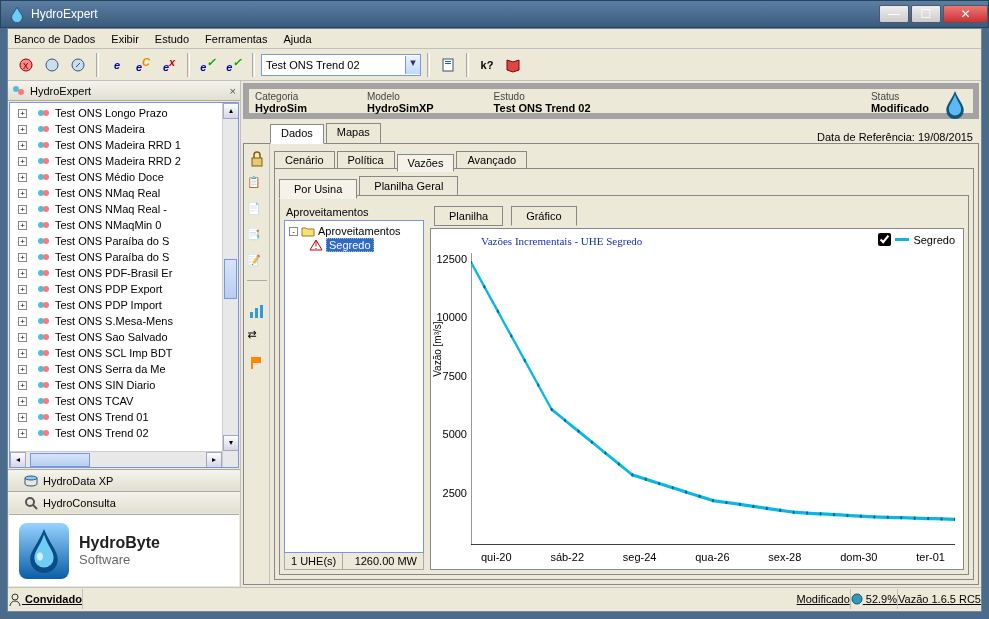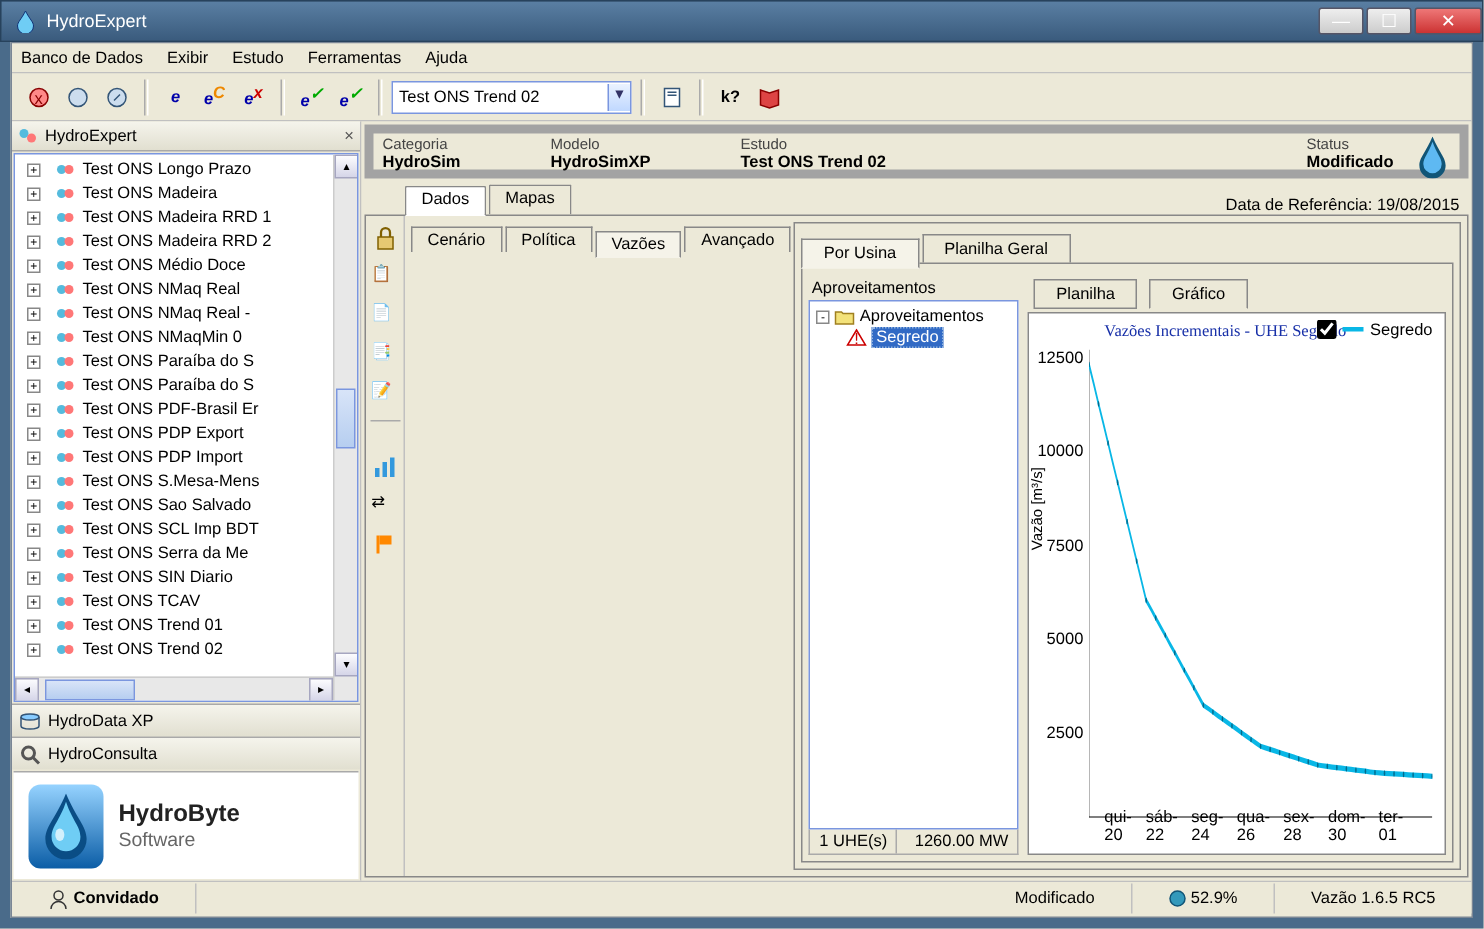--- a/index.html
+++ b/index.html
@@ -29,21 +29,21 @@
     .sb-header { height: 20px; background: linear-gradient(#f5f4ec,#e1dfd0); border-bottom: 1px solid #a9a9a9; padding-left: 4px; display: flex; align-items: center; gap:4px;}
     .sb-header .x { margin-left:auto; margin-right:4px; color:#555;}
     .treeview { flex: 1; background: #fff; border: 1px solid #7a96df; margin: 1px; overflow: hidden; position: relative; }
     .tree-list { padding: 2px 0 0 0; }
     .tree-item { white-space: nowrap; height: 16px; display: flex; align-items: center; padding-left: 28px; gap:4px;}
     .tree-item .pm { width:9px;height:9px;border:1px solid #888;font-size:8px;line-height:7px;text-align:center;margin-left:-20px;margin-right:6px;background:#fff;}
     .tree-scrollbar-v { position: absolute; right: 0; top: 0; width: 16px; height: 100%; background: #e8e8e8; border-left: 1px solid #ccc; }
     .tree-scrollbar-h { position: absolute; left: 0; bottom: 0; height: 16px; width: calc(100% - 16px); background: #e8e8e8; border-top: 1px solid #ccc; display:flex;align-items:center;}
     .scroll-btn { width: 16px; height: 16px; background: linear-gradient(#fcfcfe,#d5d5e8); border: 1px solid #a6a6c0; font-size:8px; text-align:center; line-height:14px;}
     .scroll-thumb { background: linear-gradient(#d8e4f8,#b6cef0); border: 1px solid #7a96df; }
-    .sb-panel { height: 22px; background: linear-gradient(#f5f4ec,#e1dfd0); border-top: 1px solid #a9a9a9; padding-left: 5px; display: flex; align-items: center; gap:5px;}
+    .sb-panel { height: 22px; background: linear-gradient(#f5f4ec,#e1dfd0); border-top: 1px solid #a9a9a9; padding-left: 16px; display: flex; align-items: center; gap:5px;}
     .sb-logo { height: 72px; border-top: 1px solid #a9a9a9; display: flex; align-items: center; padding-left: 10px; gap: 10px; background: #fff; margin:1px;}
     .logo-drop { width: 50px; height: 56px; background: linear-gradient(#96d3ff, #0b5da6); border-radius: 8px; display:flex;align-items:center;justify-content:center;}
     .logo-drop svg { width:34px;height:44px;}
     .logo-text .l1 { font-size: 16px; font-weight: bold; color: #222;}
     .logo-text .l2 { font-size: 13px; color: #666;}
     
     .main { flex: 1; display: flex; flex-direction: column; background: #ece9d8; }
     .info-row { height: 36px; border: 6px solid #a3a3a3; margin: 2px; display: flex; padding: 2px 6px; background: #ece9d8; align-items: flex-start;}
     .info-col { margin-right: 60px; }
     .info-col.right { margin-left: auto; margin-right: 10px;}
@@ -51,21 +51,21 @@
     .info-col .value { font-weight: bold; }
     .drop-big { width:24px;height:28px; margin-left: 4px;}
     .tabs-area { flex:1; margin: 0 2px 2px 2px; display:flex; flex-direction:column;}
     .tab-row { height: 22px; display: flex; align-items: flex-end; }
     .tab { height:20px; padding: 2px 10px; border: 1px solid #888; border-bottom: none; margin-right: 2px; background: #ece9d8; border-radius: 1px 1px 0 0;}
     .tab.active { background: #fff; border-bottom: 1px solid #fff; position:relative; top:1px; z-index:2;}
     .tab-right { margin-left: auto; padding-right:6px;}
     .tab-body { flex:1; border: 1px solid #888; background: #ece9d8; display:flex;}
     .side-icons { width: 26px; border-right: 1px solid #c0c0c0; display:flex; flex-direction:column; align-items:center; padding-top:6px; gap:8px;}
     .side-icons div { width:18px;height:18px;}
-    .inner-area { flex:1; padding: 4px; display:flex; }
+    .inner-area { flex:1; padding: 4px; display:flex; flex-direction:column;}
     .subtabs { height: 20px; display:flex; align-items: flex-end;}
     .subtab { padding: 2px 10px; border: 1px solid #888; border-bottom:none; margin-right:2px; background:#ece9d8;}
     .subtab.active { background: #f5f3e9; position:relative; top:4px; border-bottom:1px solid #f5f3e9;}
     .subtabbody { flex:1; border:1px solid #888; padding:4px; display:flex; flex-direction:column;}
     .subtabs2 { height:22px; display:flex; align-items:flex-end;}
     .subtabs2 .subtab { padding:3px 14px;}
     .bottom-split { flex:1; display:flex; gap:6px; margin-top:4px;}
     .aprov-panel { width: 140px; display:flex; flex-direction:column;}
     .aprov-title { padding:2px;}
     .aprov-tree { flex:1; background:#fff; border:1px solid #7a96df; padding:4px; font-size:11px;}
@@ -83,21 +83,21 @@
     .legend { position:absolute; top:4px; right:8px; display:flex; align-items:center; gap:4px;}
     .legend input { accent-color: #000;}
     .legend .linemk { width:14px;height:3px;background:#09b7e6;}
     .axes { position:absolute; top:24px; left:40px; right:8px; bottom:24px;}
     .yaxis-label { position:absolute; left:-34px; top:50%; transform: rotate(-90deg) translateX(50%); transform-origin: left center; font-size:10px;}
     svg.chart { width:100%; height:100%;}
     .xticks { position:absolute; bottom:-18px; left:0; right:0; display:flex; justify-content:space-between; font-size:10px; padding: 0 10px;}
     .yticks { position:absolute; left:-36px; top:0; bottom:0; width:32px; display:flex; flex-direction:column; justify-content:space-between; text-align:right; font-size:10px;}
     
     .statusbar { height:22px; border-top:1px solid #c0c0c0; display:flex; align-items:center; background:#ece9d8;}
-    .sb-cell { padding:0 24px; border-right:1px solid #c0c0c0; height:20px; display:flex; align-items:center;}
+    .sb-cell { padding:0 0; border-right:1px solid #c0c0c0; height:20px; display:flex; align-items:center;text-decoration:underline;}
     .sb-cell.flex { flex:1; border-right:none;}
   </style>
 </head>
 <body>
 
 <div class="titlebar">
   <svg class="t-icon" viewBox="0 0 24 24">
       <path fill="#6fcdf5" stroke="#137" d="M12 2 C8 10 4 13 4 17 a8 8 0 0 0 16 0 C20 13 16 10 12 2z"></path>
     </svg>
   <div class="t-text">HydroExpert</div>

